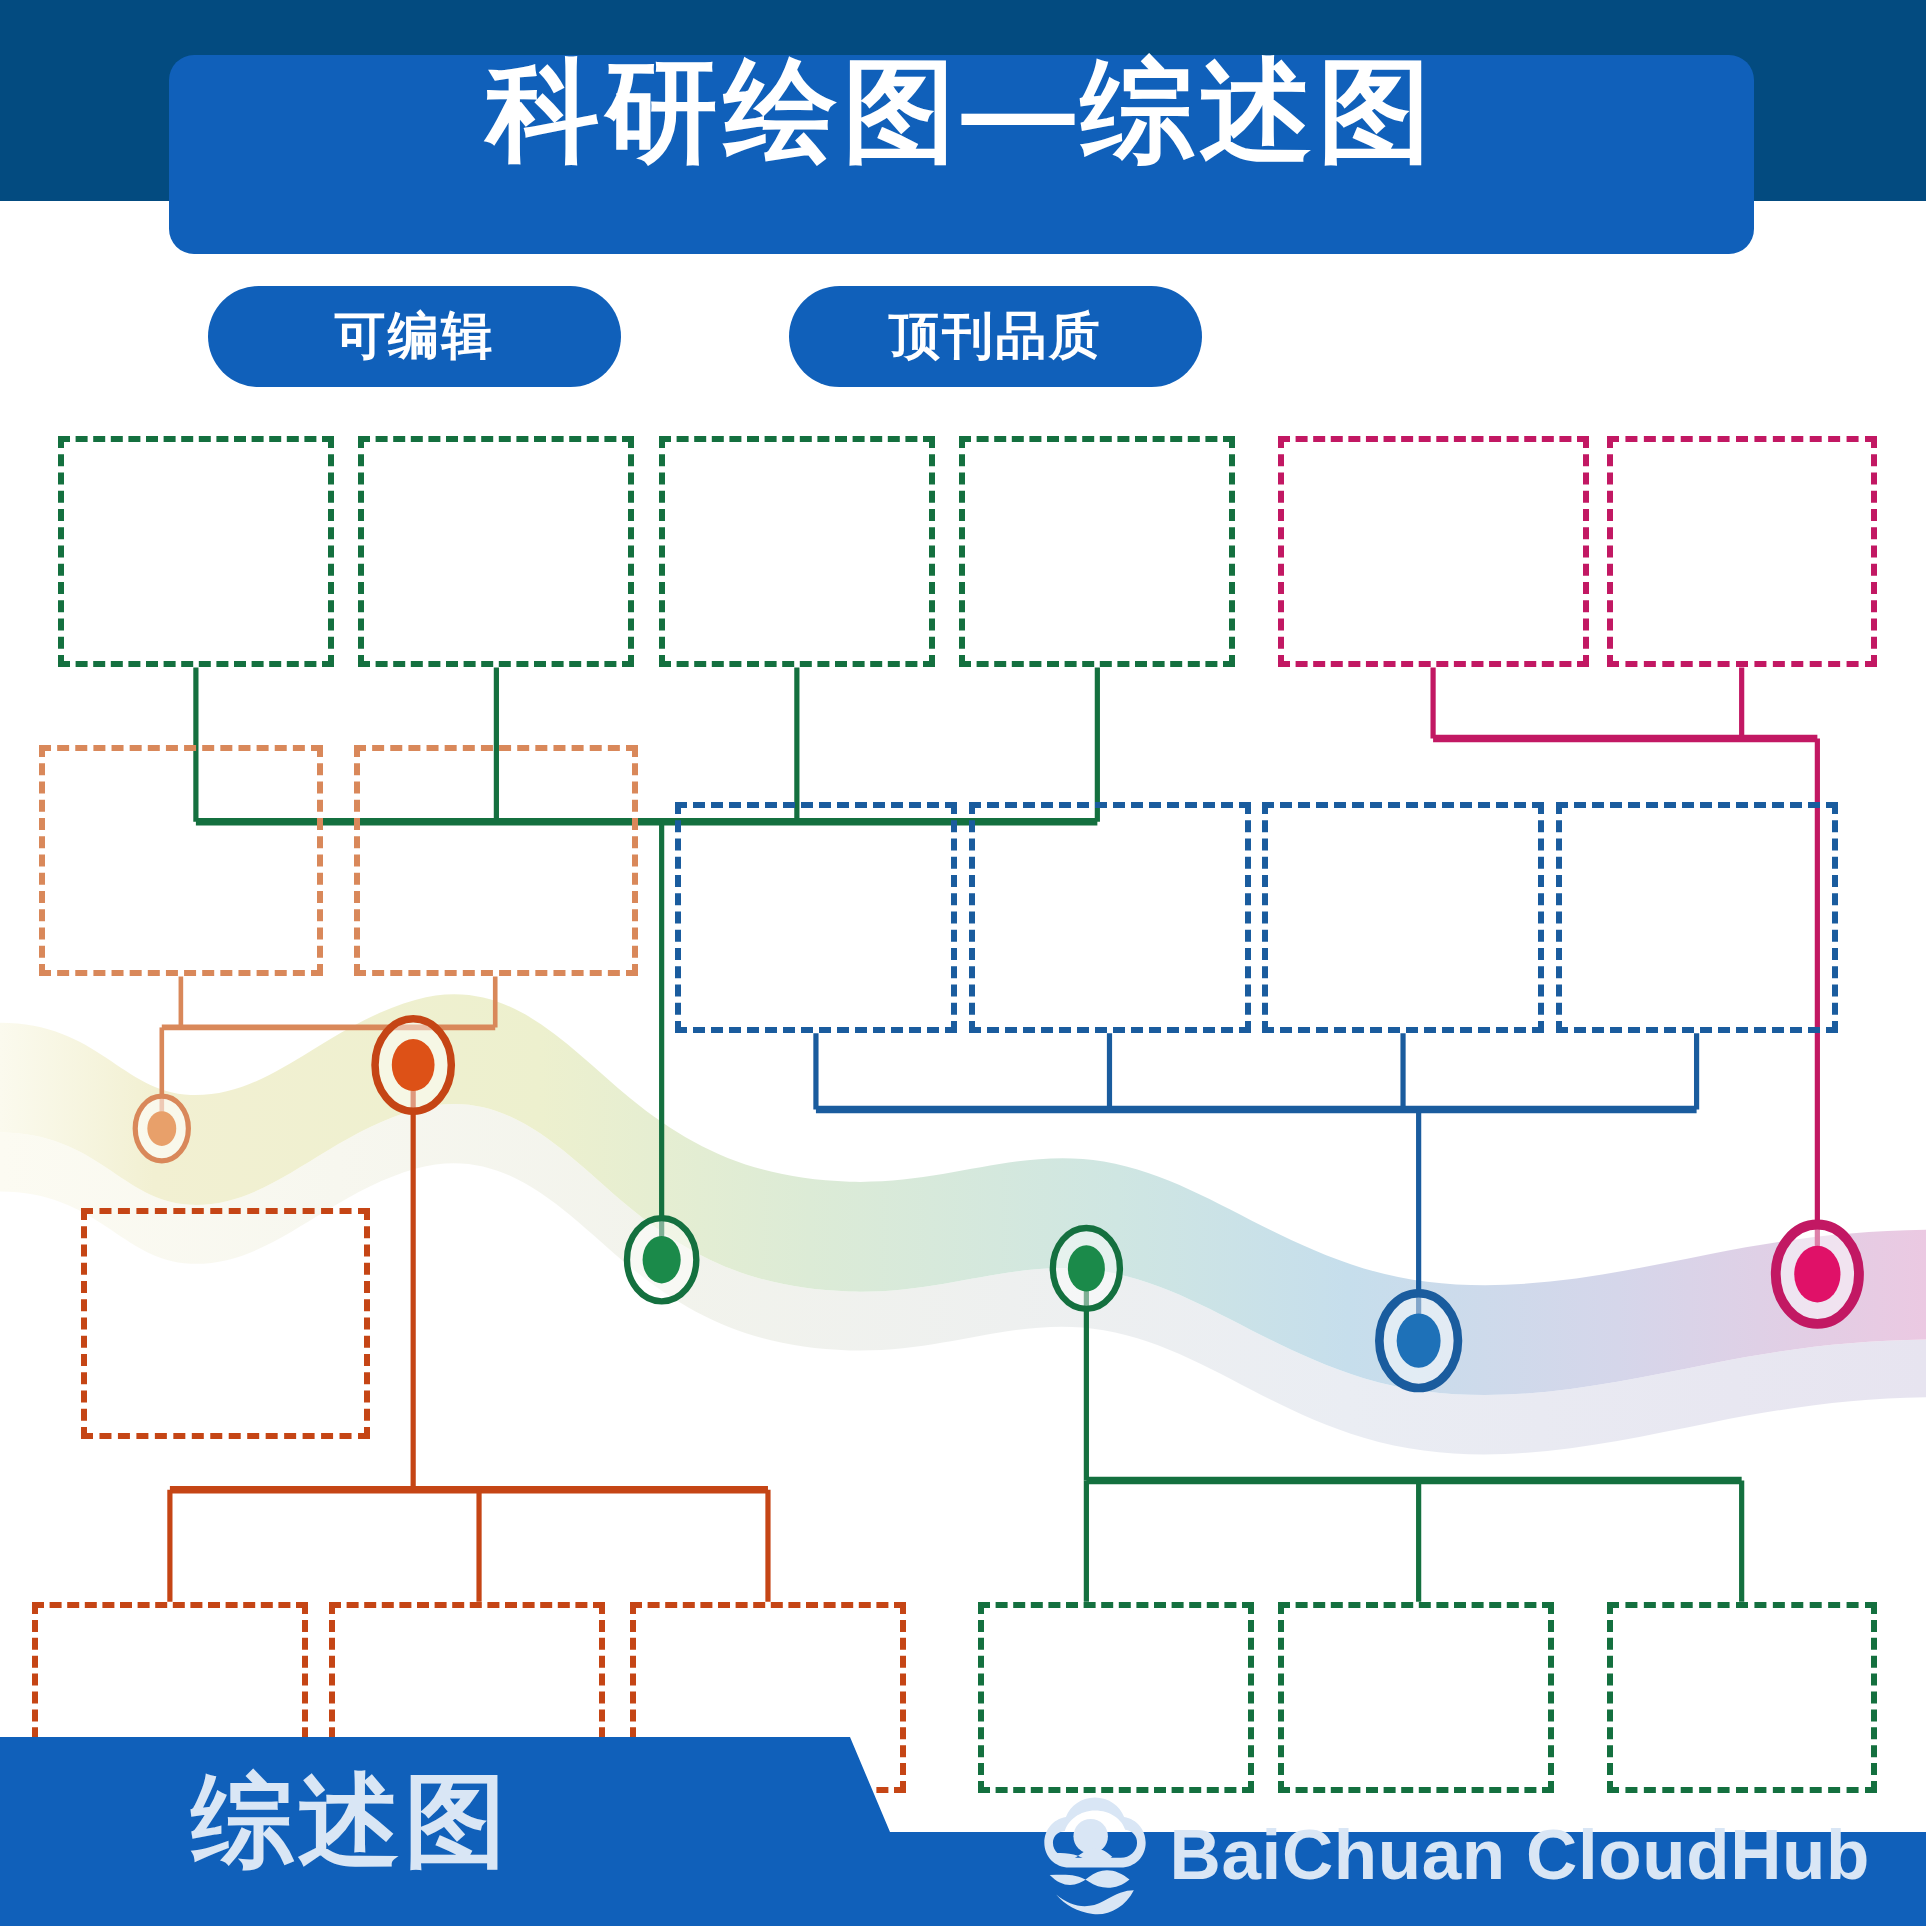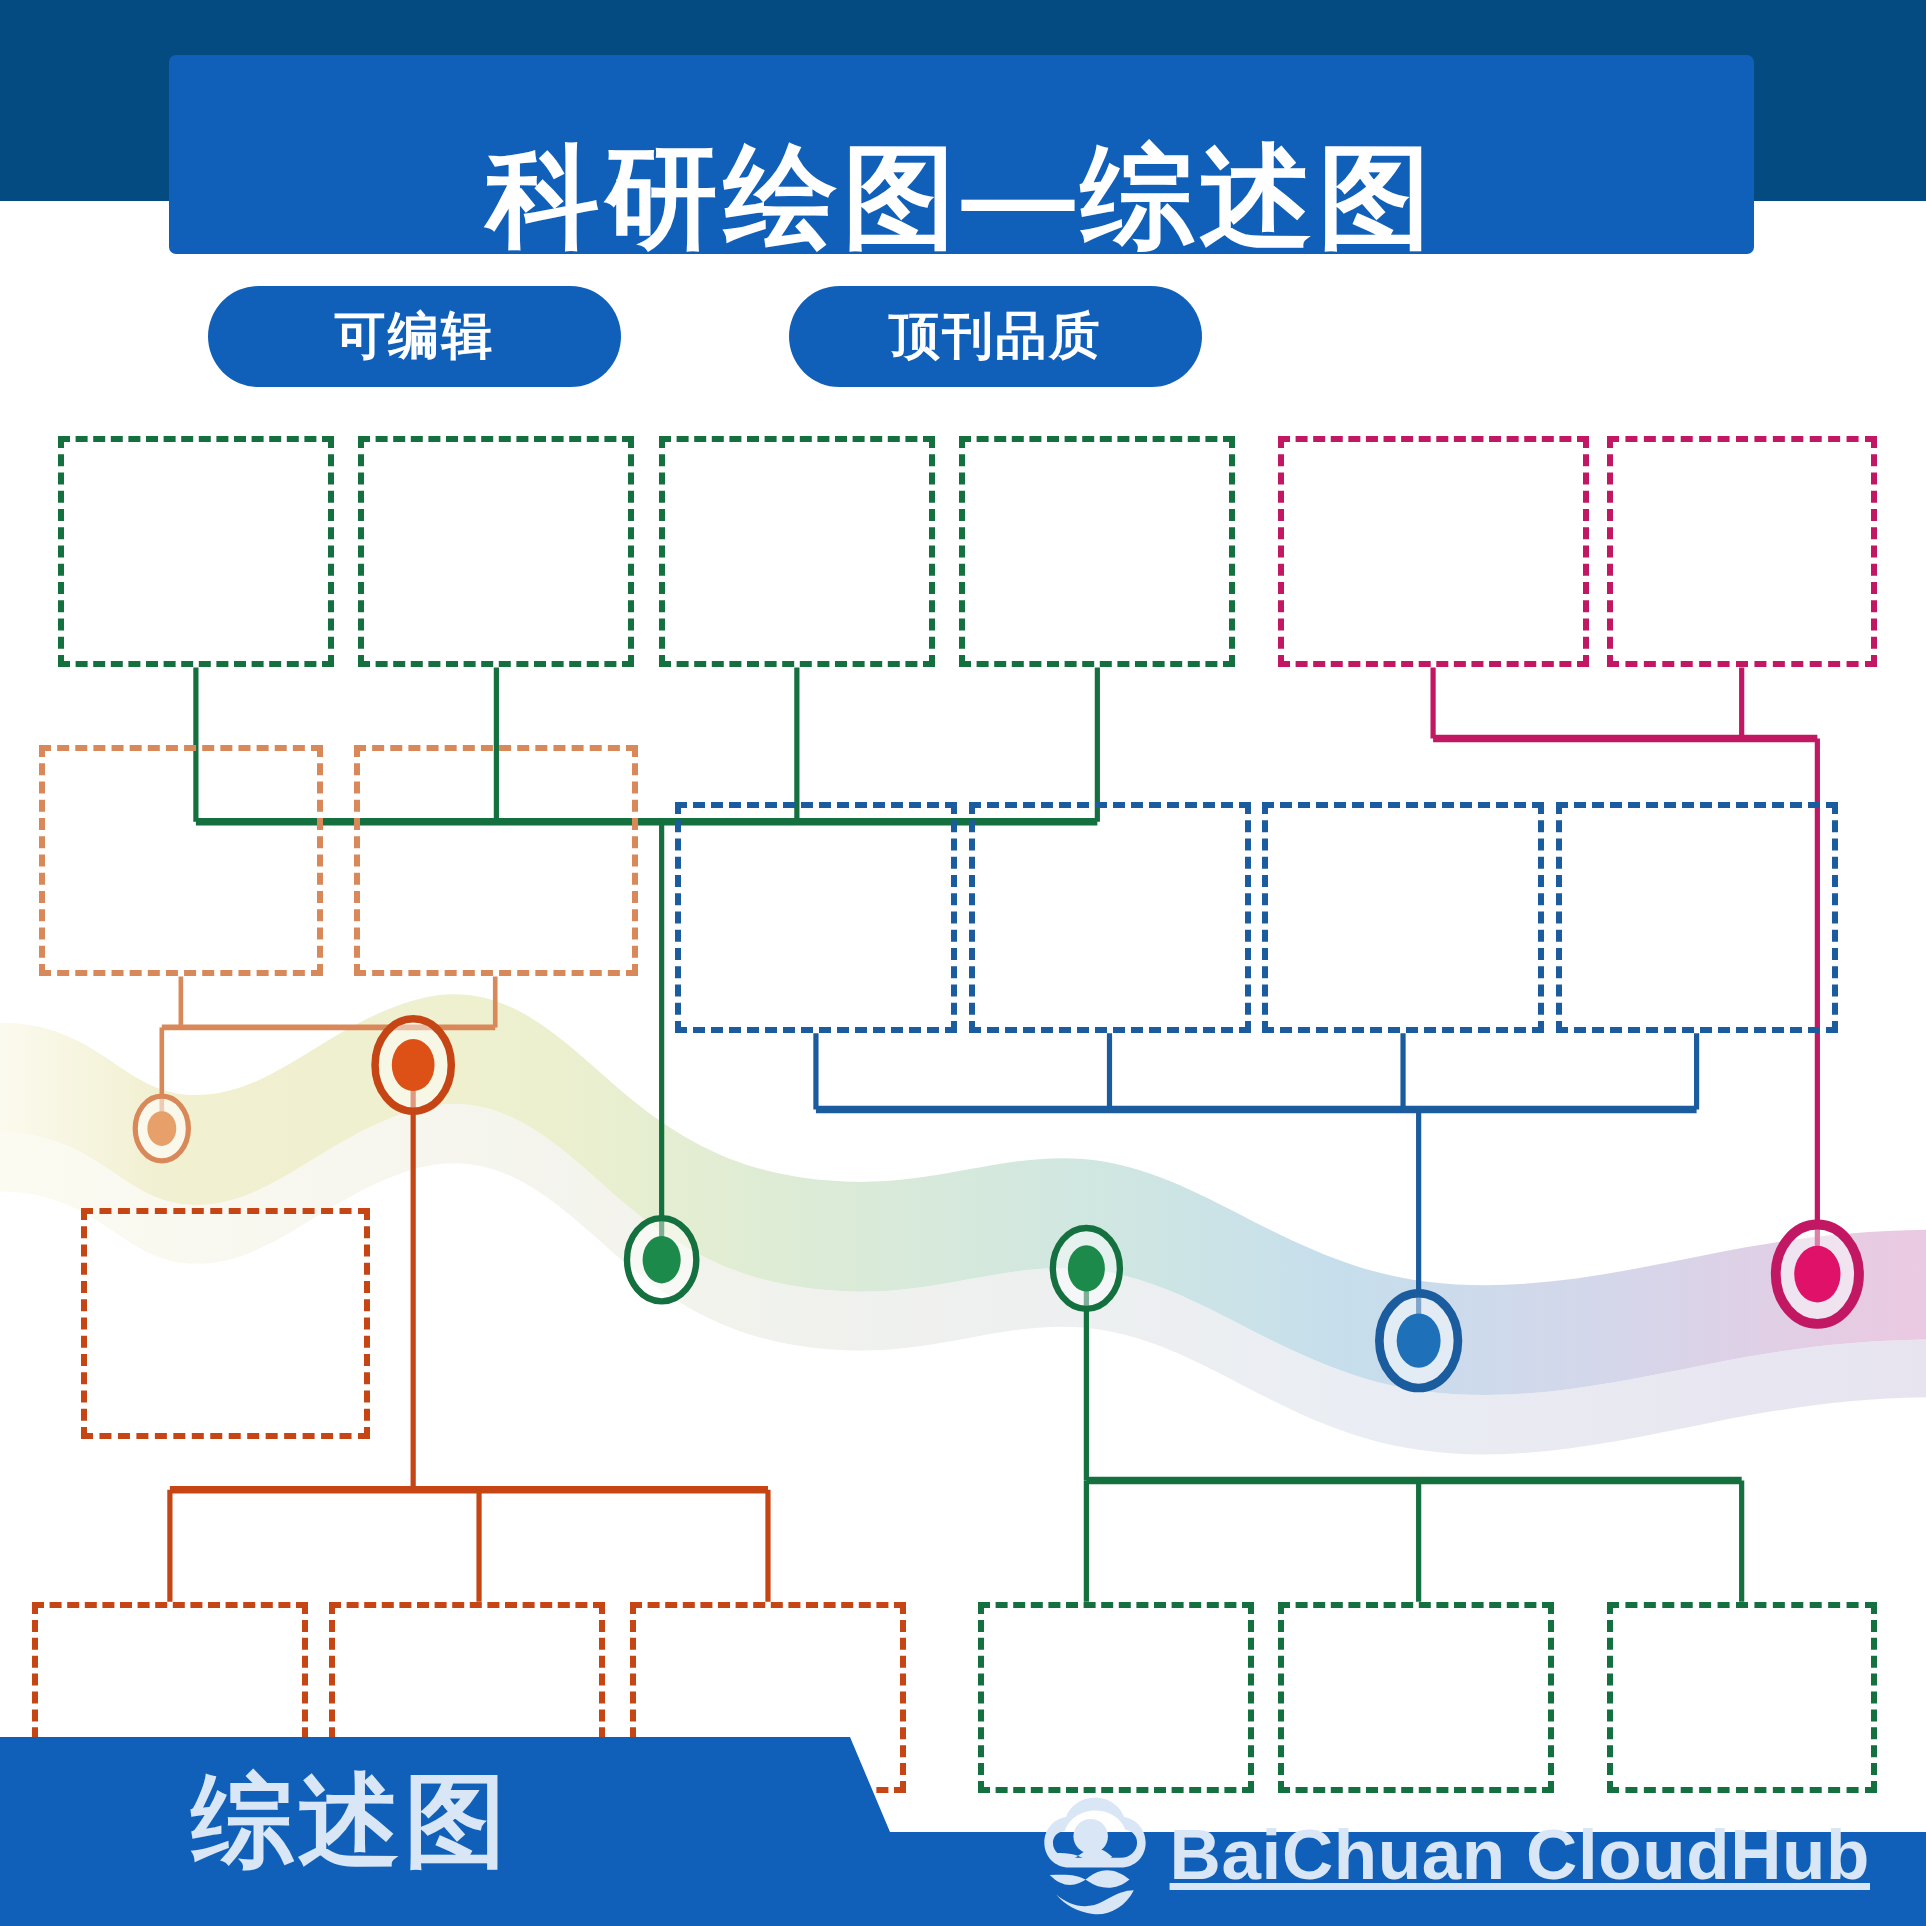--- a/index.html
+++ b/index.html
@@ -12,22 +12,22 @@
   }
   #root{position:relative;width:1926px;height:1926px;background:#fff;}
 
   
   .header-band{
     position:absolute;left:0;top:0;width:1926px;height:201px;
     background:#034B80;
   }
   .title-pill{
     position:absolute;left:169px;top:55px;width:1585px;height:199px;
-    background:#1060BA;border-radius:7px;
-    display:flex;align-items:flex-end;justify-content:center;
+    background:#1060BA;border-radius:25px;
+    display:flex;align-items:flex-start;justify-content:center;
   }
   .title-text{
     color:#ffffff;font-size:113px;font-weight:bold;letter-spacing:5.8px;
     line-height:1;white-space:nowrap;
   }
 
   .tag-row{
     position:absolute;left:0;top:286px;width:1926px;height:101px;padding-left:32px;
   }
   .tag{
@@ -62,21 +62,20 @@
     color:#D9E6F5;font-size:102px;font-weight:bold;letter-spacing:4.6px;
     line-height:1.1;
   }
   .footer-brand{
     position:absolute;left:1040px;top:1791px;
     display:flex;align-items:center;gap:19.6px;
   }
   .brand-text{
     color:#D9E6F5;font-size:71px;font-weight:bold;letter-spacing:0.6px;
     white-space:nowrap;
-    text-decoration:underline;
   }
 </style>
 </head>
 <body>
 
 <div id="root">
 
   <div class="header-band"></div>
 
   <div class="title-pill">

